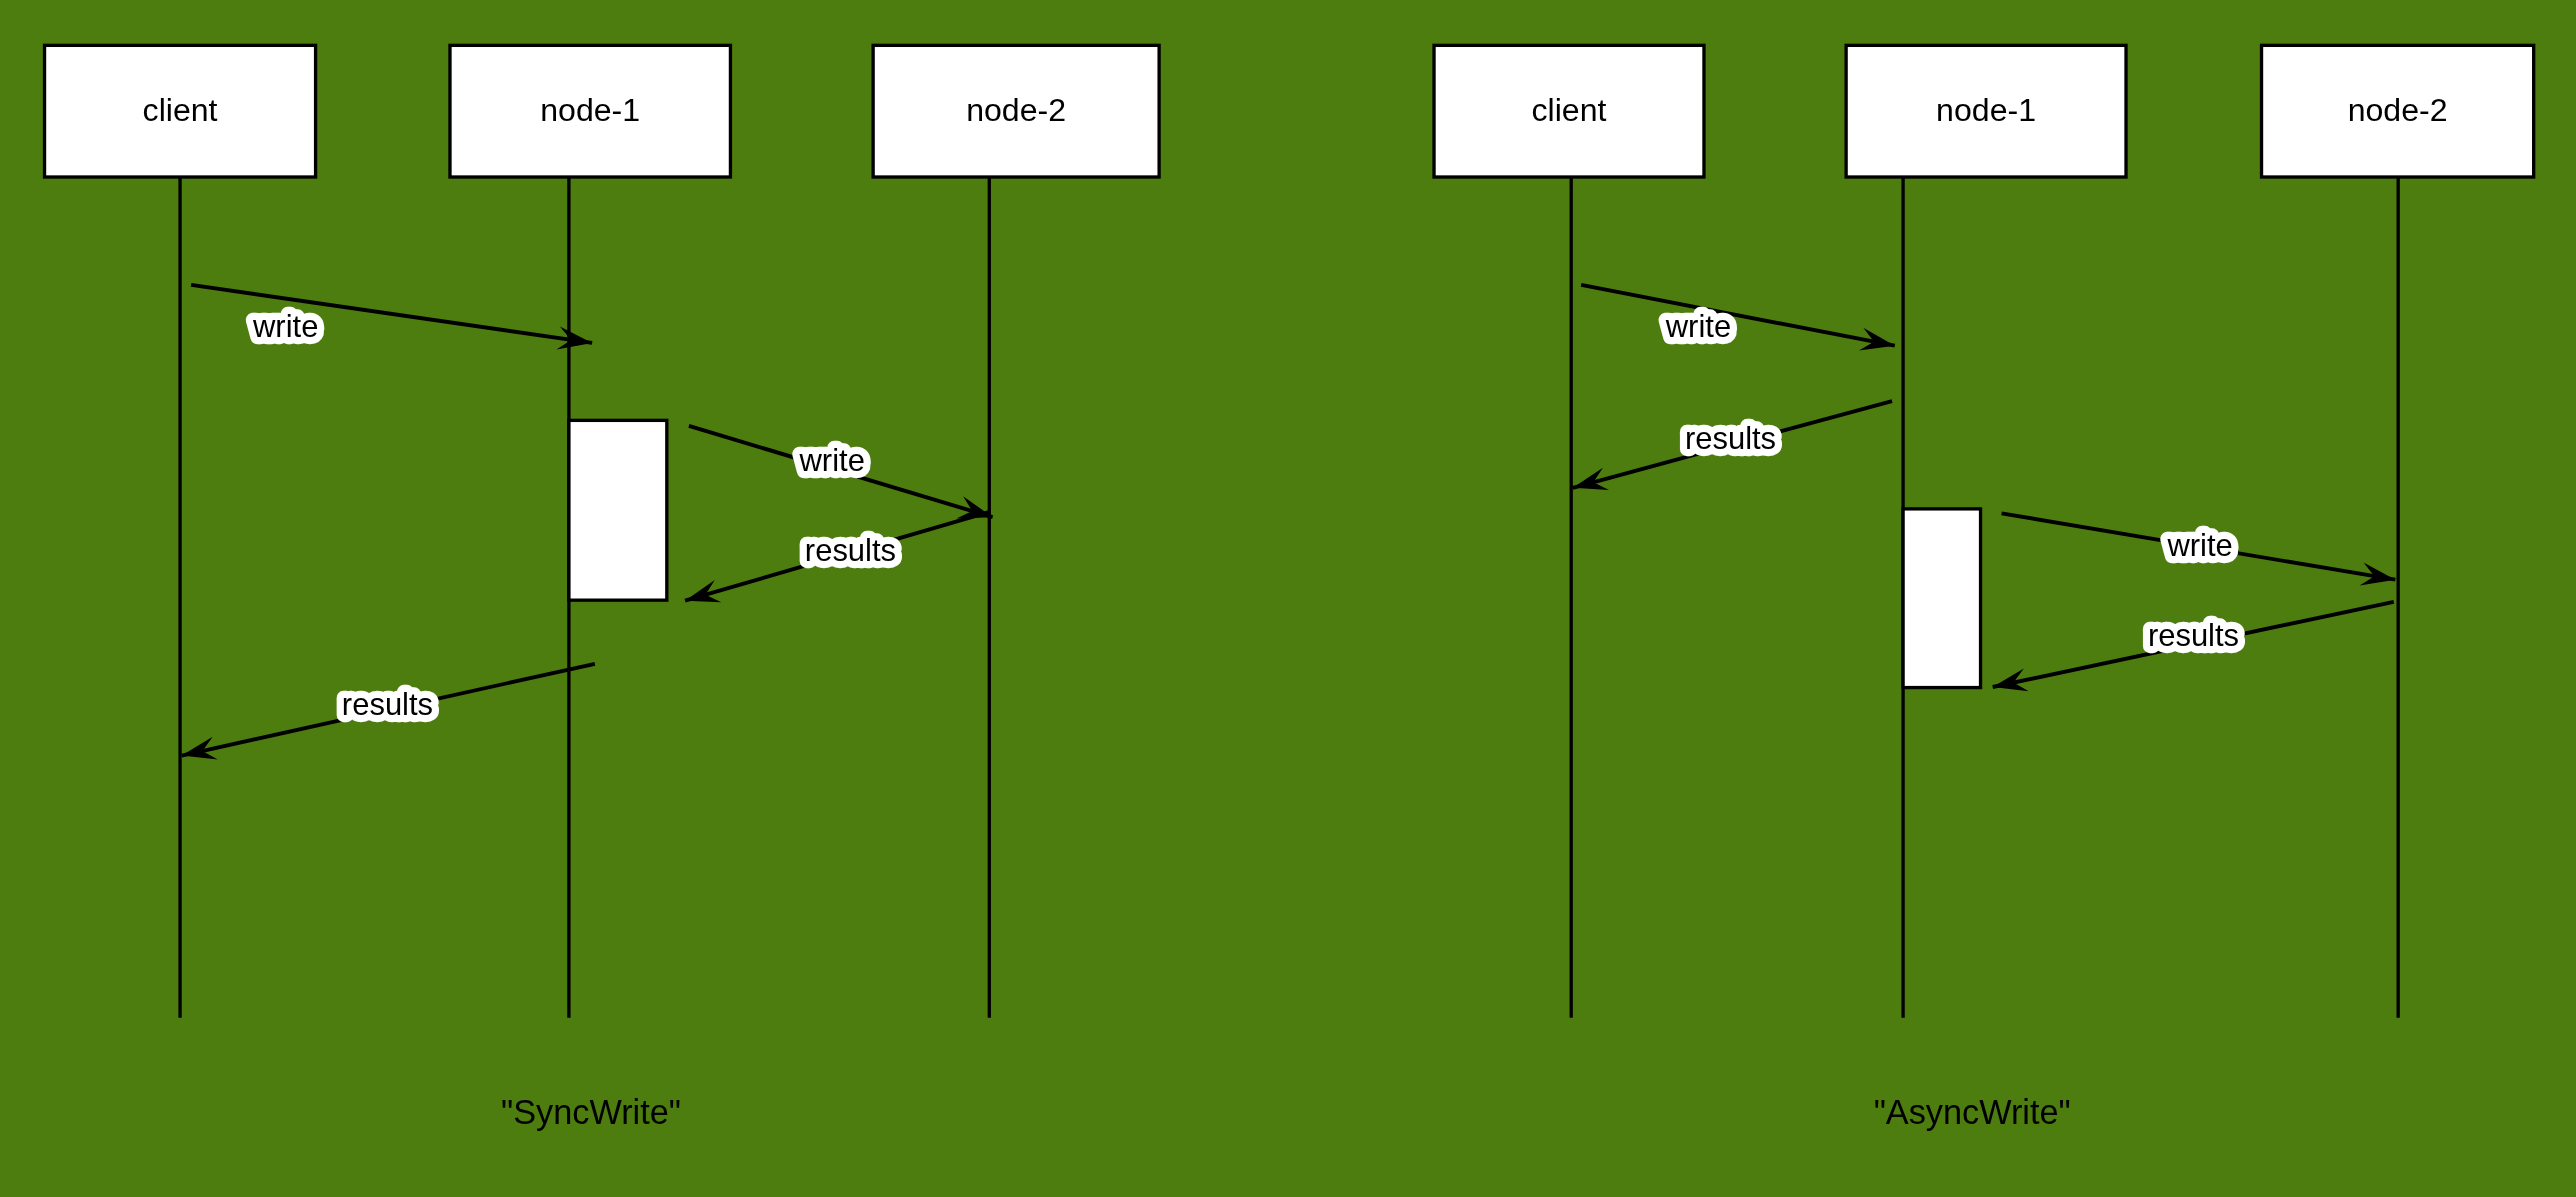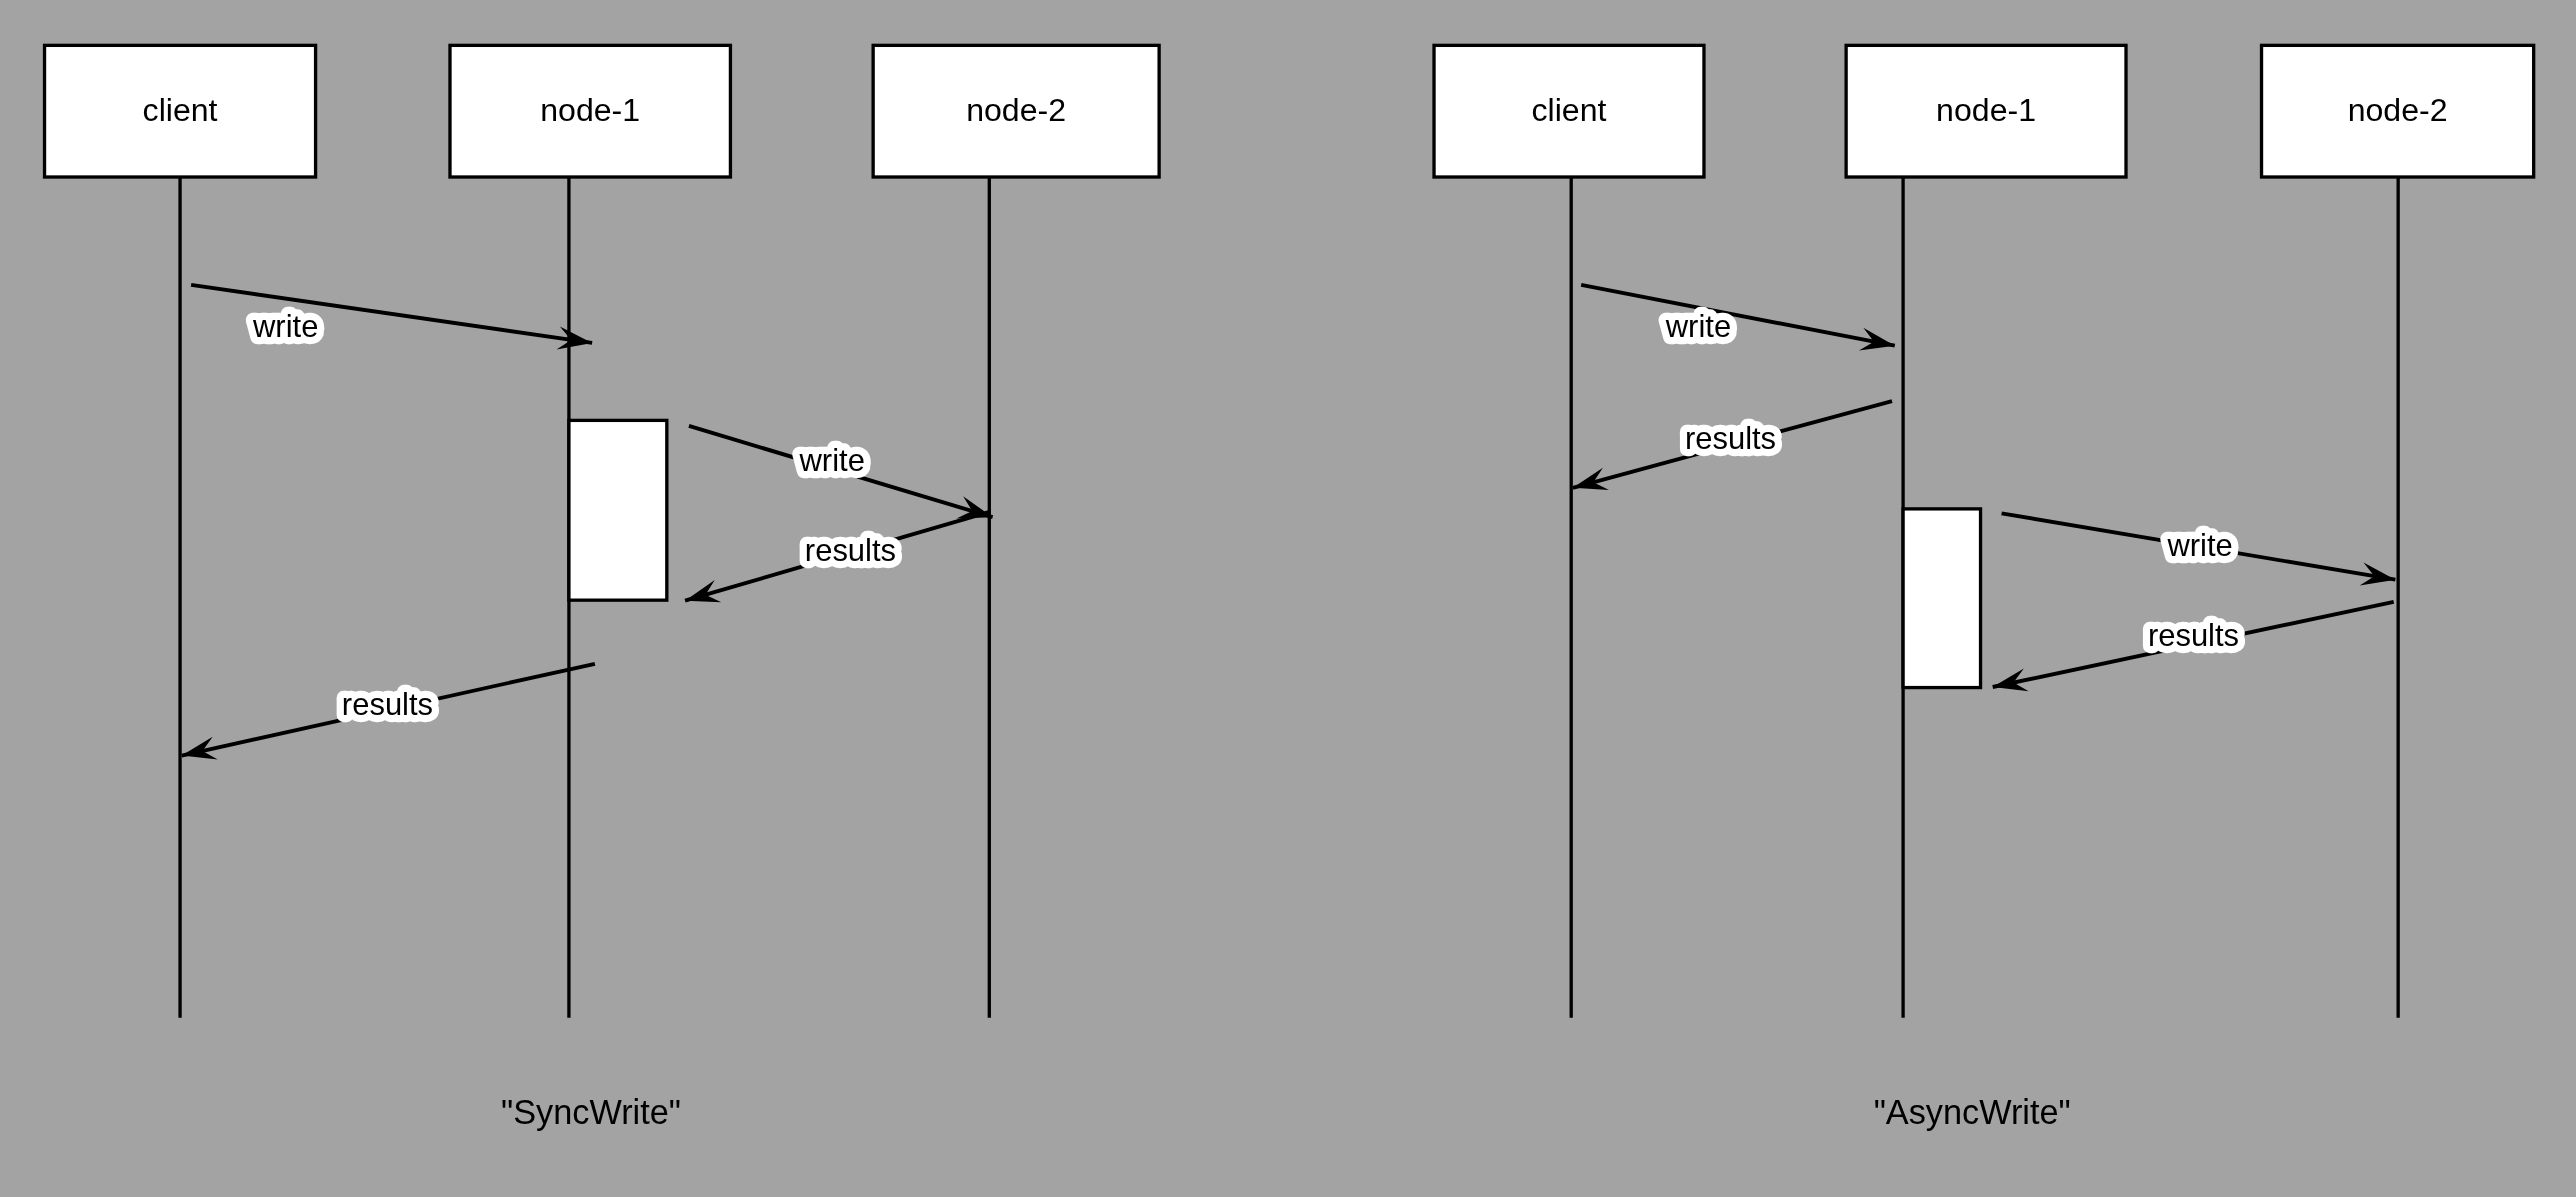--- a/index.html
+++ b/index.html
@@ -8,21 +8,21 @@
     background: #ffffff;
   }
   body {
     font-family: "Liberation Sans", sans-serif;
     color: #000000;
   }
   #page {
     position: relative;
     width: 2576px;
     height: 1197px;
-    background: #a3a3a3;
+    background: #4d7c0f;
     overflow: hidden;
   }
   svg.diagram-canvas {
     position: absolute;
     left: 0;
     top: 0;
     width: 2576px;
     height: 1197px;
     display: block;
   }

